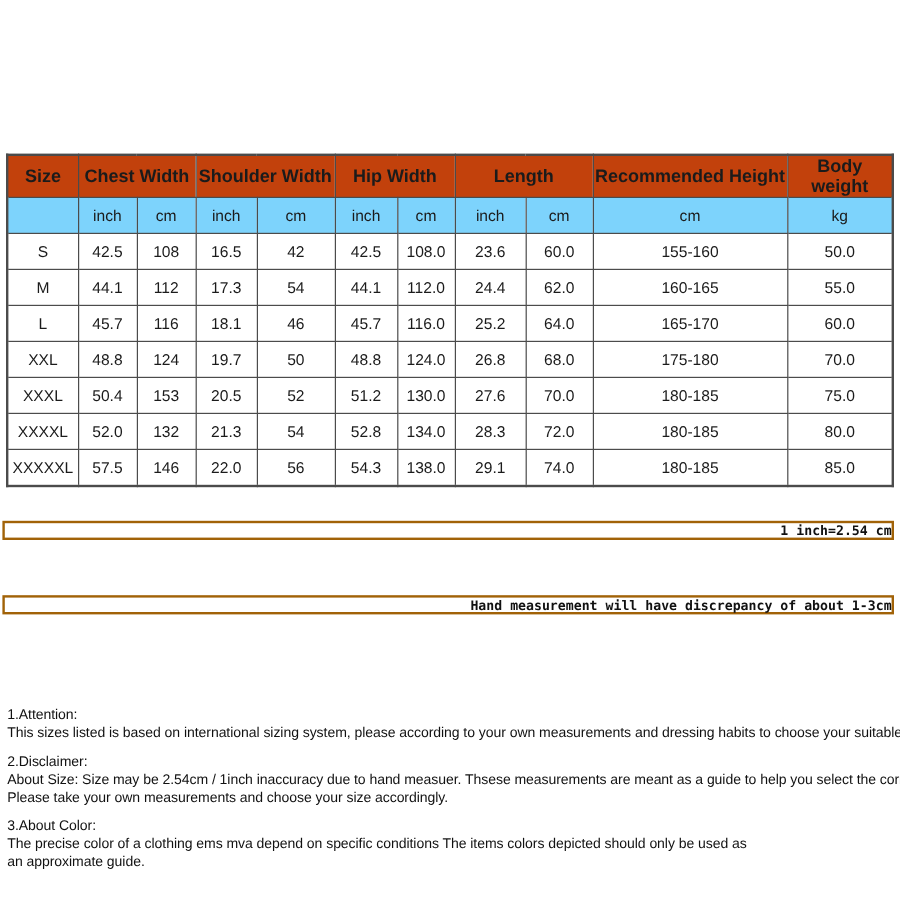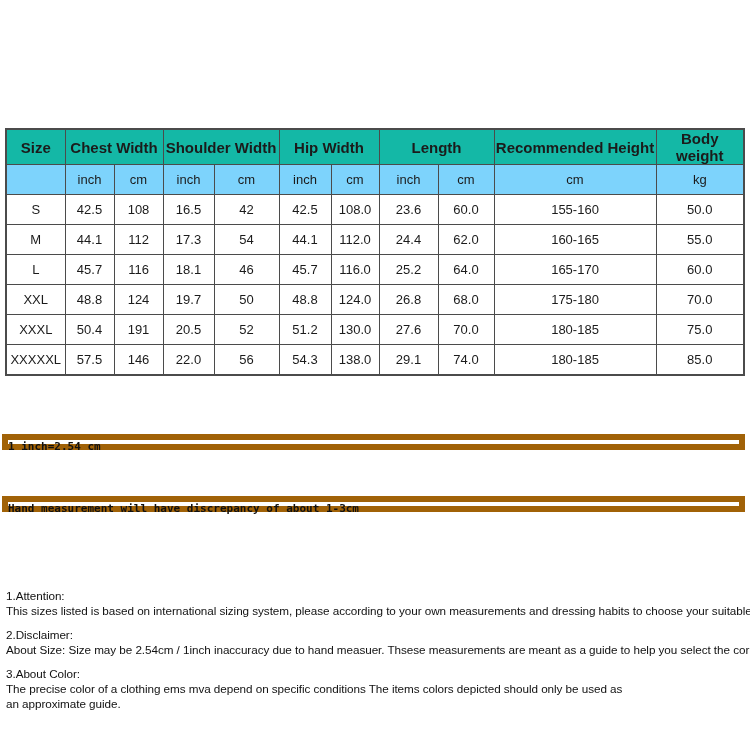--- a/index.html
+++ b/index.html
@@ -29,42 +29,42 @@
     text-align: center;
     vertical-align: middle;
     color: #1b1b1b;
     padding: 0;
     overflow: hidden;
   }
   .size-table thead th.group {
     height: 33px;
     font-size: 15px;
     font-weight: bold;
-    background: #14b8a6;
+    background: #c2410c;
   }
   .size-table thead th.unit {
     height: 29px;
     font-size: 13px;
     font-weight: normal;
     background: #7dd3fc;
   }
   .size-table tbody td {
     height: 29px;
     font-size: 13px;
     background: #ffffff;
   }
   .footnote-bar {
     position: absolute;
     left: 2px;
     width: 743px;
     height: 16px;
     box-sizing: border-box;
-    border: 6px solid #a16207;
-    background: #ffffff;
-    text-align: left;
+    border: 2px solid #a16207;
+    background: #ffffff;
+    text-align: right;
     font-family: "DejaVu Sans Mono", monospace;
     font-weight: bold;
     font-size: 11px;
     line-height: 14px;
     color: #111111;
   }
   .footnote-1 { top: 434px; }
   .footnote-2 { top: 452px; margin-top: 44px; }
   .notes {
     position: absolute;
@@ -174,29 +174,42 @@
       <td>48.8</td>
       <td>124.0</td>
       <td>26.8</td>
       <td>68.0</td>
       <td>175-180</td>
       <td>70.0</td>
     </tr>
         <tr>
       <td>XXXL</td>
       <td>50.4</td>
-      <td>191</td>
+      <td>153</td>
       <td>20.5</td>
       <td>52</td>
       <td>51.2</td>
       <td>130.0</td>
       <td>27.6</td>
       <td>70.0</td>
       <td>180-185</td>
       <td>75.0</td>
+    </tr>
+        <tr>
+      <td>XXXXL</td>
+      <td>52.0</td>
+      <td>132</td>
+      <td>21.3</td>
+      <td>54</td>
+      <td>52.8</td>
+      <td>134.0</td>
+      <td>28.3</td>
+      <td>72.0</td>
+      <td>180-185</td>
+      <td>80.0</td>
     </tr>
         <tr>
       <td>XXXXXL</td>
       <td>57.5</td>
       <td>146</td>
       <td>22.0</td>
       <td>56</td>
       <td>54.3</td>
       <td>138.0</td>
       <td>29.1</td>
@@ -209,19 +222,20 @@
 
   <div class="footnote-bar footnote-1">1 inch=2.54 cm</div>
   <div class="footnote-bar footnote-2">Hand measurement will have discrepancy of about 1-3cm</div>
 
   <div class="notes">
     <div class="note-line">1.Attention:</div>
     <div class="note-line">This sizes listed is based on international sizing system, please according to your own measurements and dressing habits to choose your suitable size.</div>
     <div class="note-gap"></div>
     <div class="note-line">2.Disclaimer:</div>
     <div class="note-line">About Size: Size may be 2.54cm / 1inch inaccuracy due to hand measuer. Thsese measurements are meant as a guide to help you select the correct size.</div>
+    <div class="note-line">Please take your own measurements and choose your size accordingly.</div>
     <div class="note-gap"></div>
     <div class="note-line">3.About Color:</div>
     <div class="note-line">The precise color of a clothing ems mva depend on specific conditions The items colors depicted should only be used as</div>
     <div class="note-line">an approximate guide.</div>
   </div>
 
 </div>
 
 </body></html>

